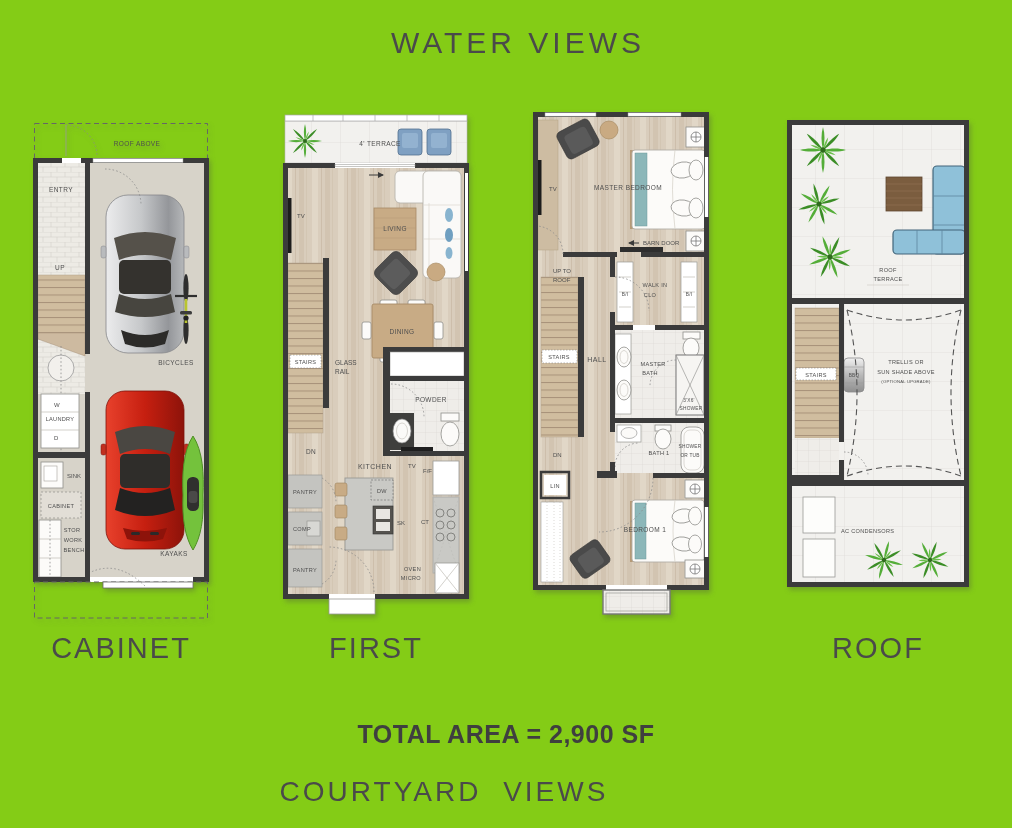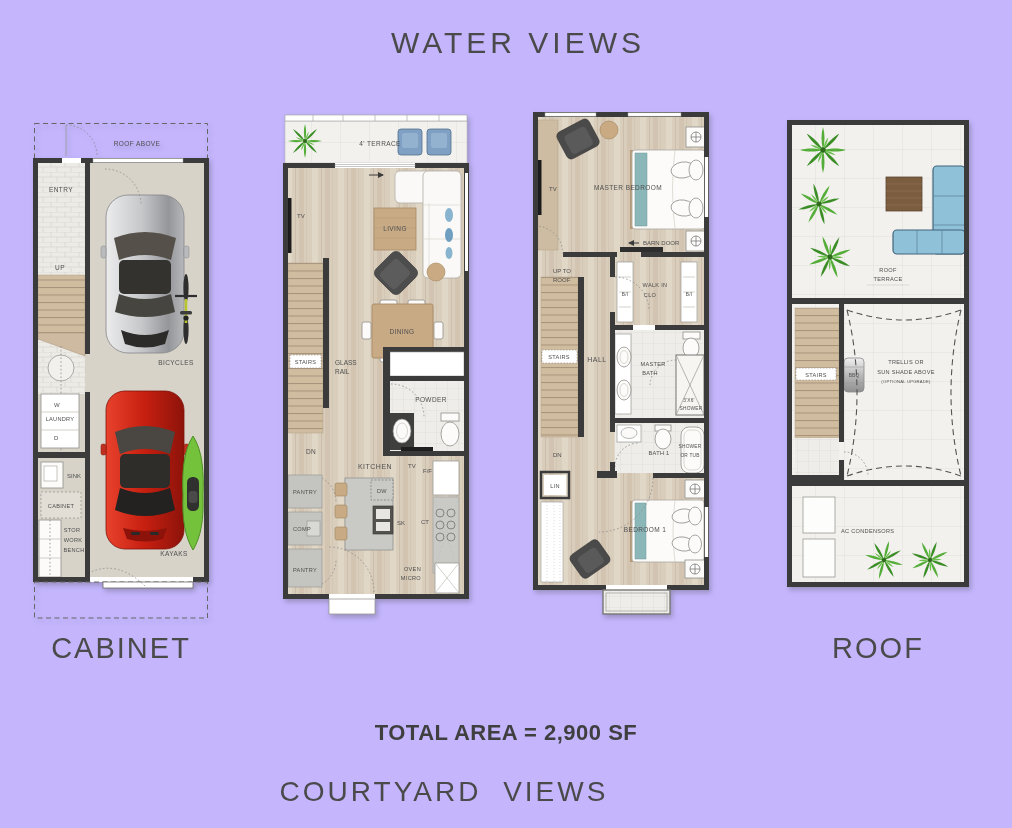--- a/index.html
+++ b/index.html
@@ -1,20 +1,20 @@
 <!DOCTYPE html>
 <html><head>
 <meta charset="utf-8">
 <style>
 html,body{margin:0;padding:0;background:#fff}
-#stage{position:relative;width:1012px;height:828px;background:#c4b5fd;font-family:"Liberation Sans",sans-serif;overflow:hidden}
+#stage{position:relative;width:1012px;height:828px;background:#84cc16;font-family:"Liberation Sans",sans-serif;overflow:hidden}
 .title{position:absolute;color:#4a4a4a;text-align:center;font-weight:400}
 #t-water{top:26px;left:0;width:1036px;font-size:30px;letter-spacing:4px}
 .floor-title{top:632px;font-size:29px;letter-spacing:2px}
-#t-total{top:720px;left:0;width:1012px;font-size:22px;font-weight:bold;letter-spacing:.5px;color:#3f3f3f}
+#t-total{top:720px;left:0;width:1012px;font-size:25px;font-weight:bold;letter-spacing:.5px;color:#3f3f3f}
 #t-court{top:776px;left:0;width:888px;font-size:28px;letter-spacing:3px;word-spacing:11px}
 .plan{position:absolute;filter:drop-shadow(2.5px 3.5px 2.5px rgba(70,70,70,.32))}
 svg text{font-family:"Liberation Sans",sans-serif;fill:#4f4f4f}
 .lb{font-size:6.5px;letter-spacing:.4px;text-anchor:middle}
 .lbb{font-size:7px;letter-spacing:.5px;text-anchor:middle}
 .lb2{font-size:5.6px;letter-spacing:.3px;text-anchor:middle}
 .lbt{font-size:4.8px;letter-spacing:.2px;text-anchor:middle}
 .wl{fill:#3b3b3b}
 .dsh{fill:none;stroke:#666;stroke-width:1;stroke-dasharray:5 3.5}
 .dot{fill:none;stroke:#8a8a8a;stroke-width:.8;stroke-dasharray:1.6 2.2}
@@ -522,17 +522,18 @@
     <rect x="0" y="462" width="182" height="5" class="wl"></rect>
     <rect x="0" y="178" width="182" height="6" class="wl"></rect>
     <rect x="52" y="184" width="5" height="138" class="wl"></rect>
     <rect x="52" y="340" width="5" height="20" class="wl"></rect>
     <rect x="0" y="355" width="57" height="5" class="wl"></rect>
     <rect x="0" y="360" width="182" height="6" class="wl"></rect>
   </g>
 </svg>
 
 <div class="title floor-title" style="left:33px;width:176px">CABINET</div>
+<div class="title floor-title" style="left:283px;width:186px">FIRST</div>
 <div class="title floor-title" style="left:787px;width:182px">ROOF</div>
 <div class="title" id="t-total">TOTAL AREA = 2,900 SF</div>
 <div class="title" id="t-court">COURTYARD VIEWS</div>
 
 </div>
 
 </body></html>

